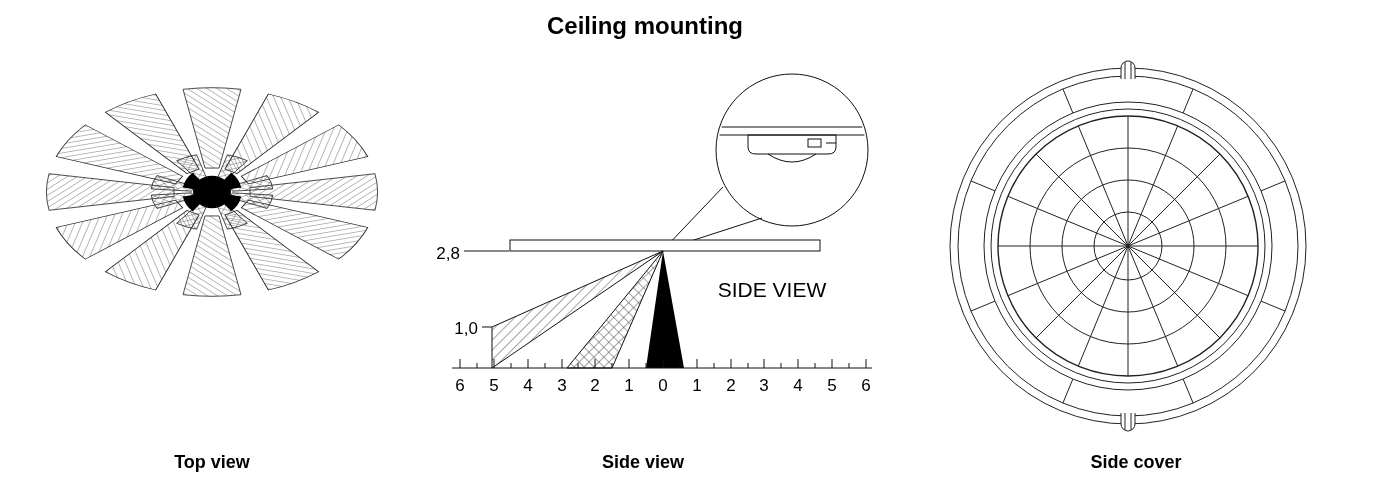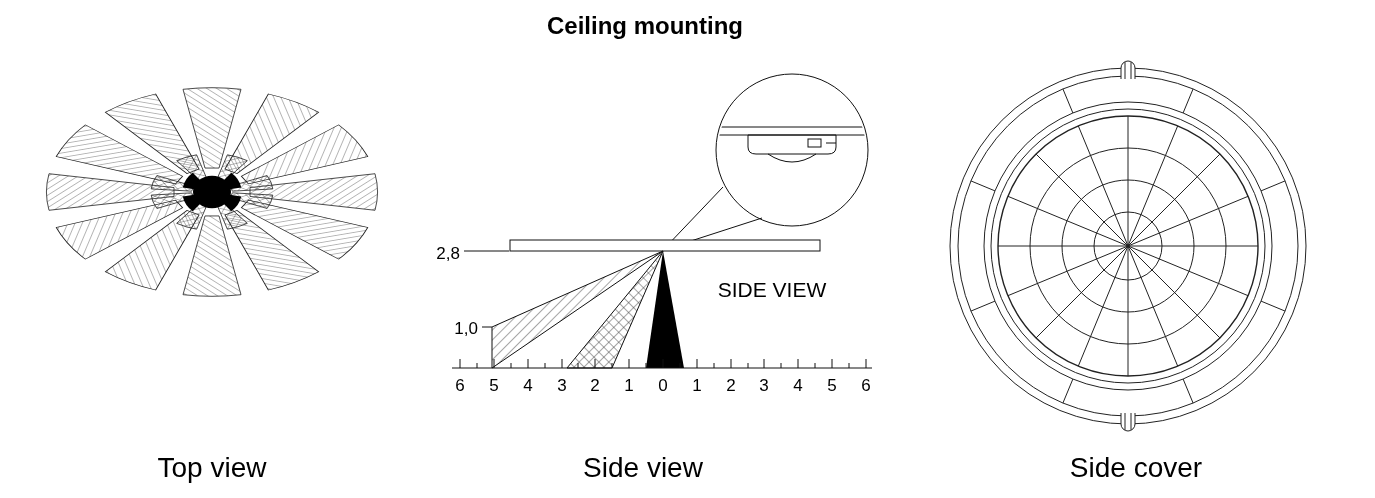--- a/index.html
+++ b/index.html
@@ -2,21 +2,21 @@
 <html><head>
 <meta charset="utf-8">
 <style>
   html,body{margin:0;padding:0;background:#fff;}
   .stage{position:relative;width:1375px;height:498px;background:#ffffff;overflow:hidden;
          font-family:"Liberation Sans",sans-serif;color:#000;}
   .stage svg{position:absolute;left:0;top:0;}
   .title{position:absolute;top:12px;left:645px;transform:translateX(-50%);
          font-size:24px;font-weight:bold;white-space:nowrap;}
   .caption{position:absolute;top:452px;transform:translateX(-50%);
-           font-size:28px;font-weight:normal;white-space:nowrap;}
+           font-size:18px;font-weight:bold;white-space:nowrap;}
   .cap-top{left:212px;} .cap-side{left:643px;} .cap-lens{left:1136px;}
   svg text{font-family:"Liberation Sans",sans-serif;fill:#000;stroke:none;}
   .axis-num{font-size:17px;}
   .dim-label{font-size:17px;}
   .view-label{font-size:21px;}
 </style>
 </head>
 <body>
 
 <div class="stage">

